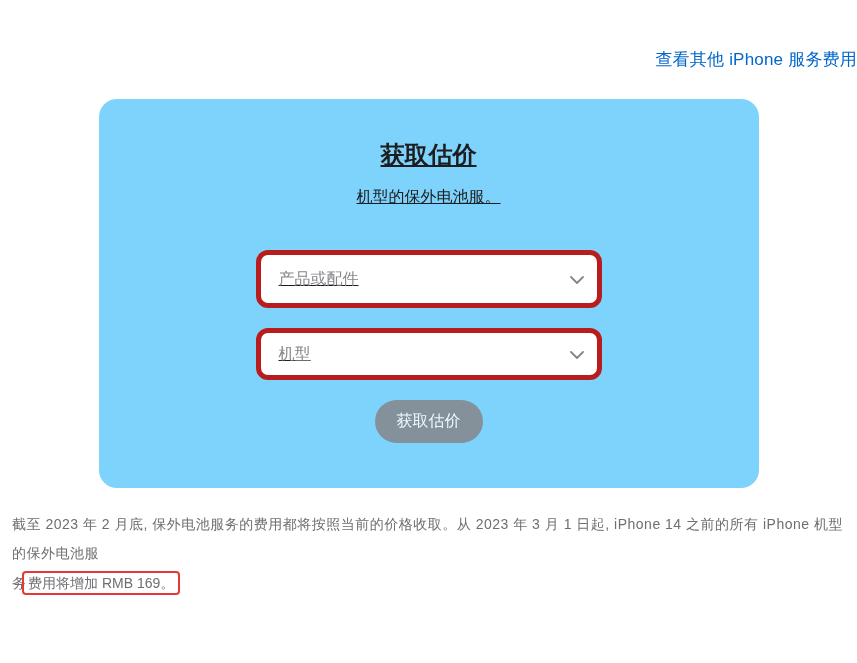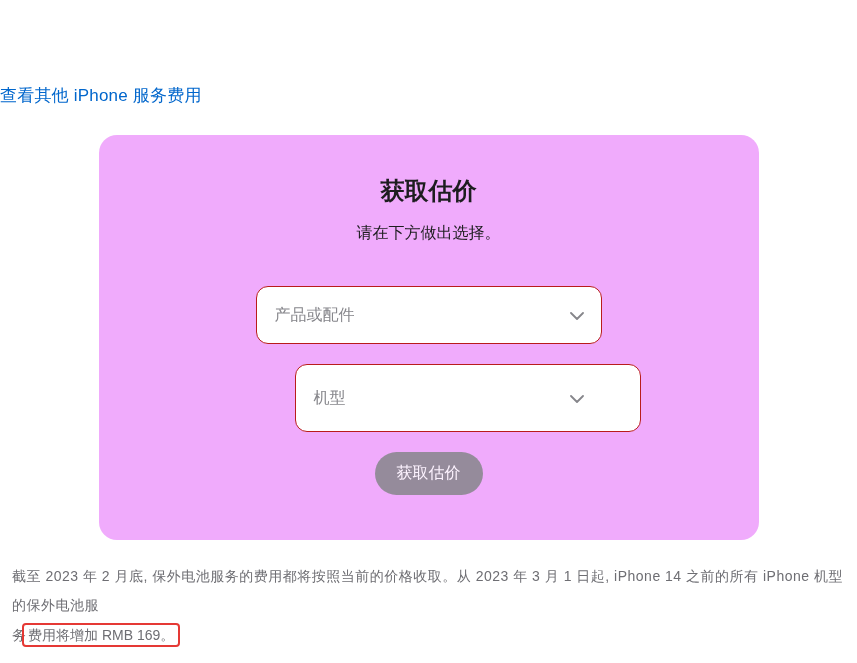--- a/index.html
+++ b/index.html
@@ -5,38 +5,38 @@
     * { box-sizing: border-box; margin: 0; padding: 0; }
     body {
       font-family: -apple-system, BlinkMacSystemFont, "Segoe UI", "Helvetica Neue", Arial, sans-serif;
       background: #ffffff;
       width: 857px;
       height: 663px;
       overflow: hidden;
       color: #1d1d1f;
     }
     .top-link {
-      text-align: left;
+      text-align: right;
       padding-top: 48px;
       padding-bottom: 28px;
-      margin-top: 36px;
     }
     .top-link a {
       color: #06c;
       text-decoration: none;
       font-size: 17px;
       letter-spacing: 0.2px;
     }
     .card {
       width: 660px;
       margin: 0 auto;
-      background: #f0abfc;
+      background: #7dd3fc;
       border-radius: 18px;
       padding: 40px 0 45px 0;
       text-align: center;
+      text-decoration: underline;
     }
     .card h2 {
       font-size: 24px;
       font-weight: 600;
       color: #1d1d1f;
       margin-bottom: 16px;
     }
     .card .subtitle {
       font-size: 16px;
       color: #1d1d1f;
@@ -44,33 +44,32 @@
     }
     .select-wrapper {
       position: relative;
       width: 346px;
       margin: 0 auto 20px auto;
     }
     .select-box {
       width: 100%;
       height: 58px;
       background: #ffffff;
-      border: 1px solid #b91c1c;
+      border: 5px solid #b91c1c;
       border-radius: 12px;
       padding: 0 44px 0 18px;
       font-size: 16px;
       color: #86868b;
       text-align: left;
       display: flex;
       align-items: center;
       cursor: pointer;
     }
     .select-box.second {
-      height: 68px;
-      margin-left: 39px;
+      height: 52px;
     }
     .chevron {
       position: absolute;
       right: 18px;
       top: 50%;
       transform: translateY(-50%);
       color: #86868b;
       pointer-events: none;
     }
     .help-link {
@@ -118,21 +117,21 @@
   </style>
 </head>
 <body>
 
 <div class="top-link">
   <a href="#">查看其他 iPhone 服务费用</a>
 </div>
 
 <div class="card">
   <h2>获取估价</h2>
-  <p class="subtitle">请在下方做出选择。</p>
+  <p class="subtitle">机型的保外电池服。</p>
 
   <div class="select-wrapper">
     <div class="select-box">
       <span>产品或配件</span>
     </div>
     <span class="chevron">
       <svg width="14" height="8" viewBox="0 0 14 8" fill="none">
           <path d="M1 1L7 7L13 1" stroke="#86868b" stroke-width="1.8" stroke-linecap="round" stroke-linejoin="round"></path>
         </svg>
     </span>

